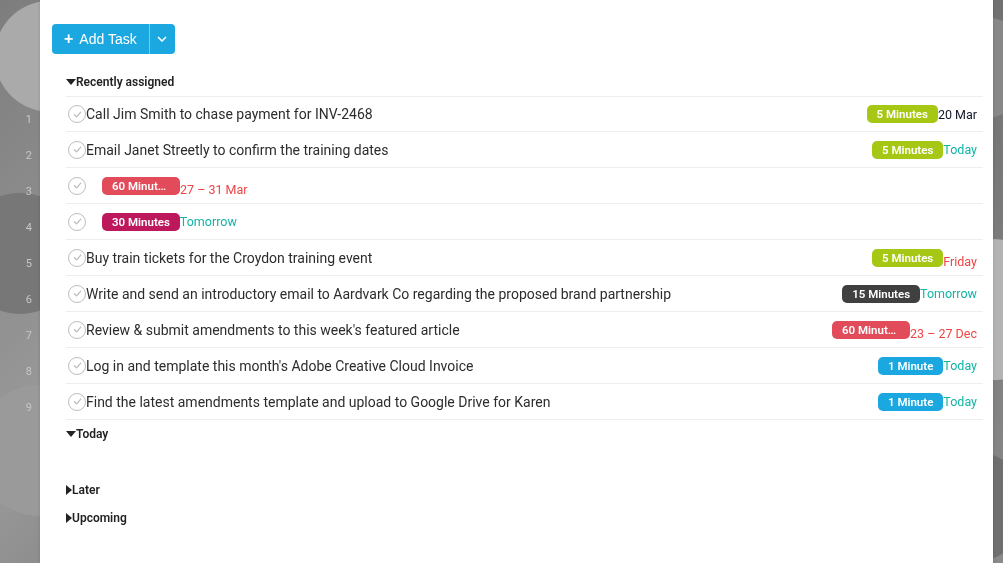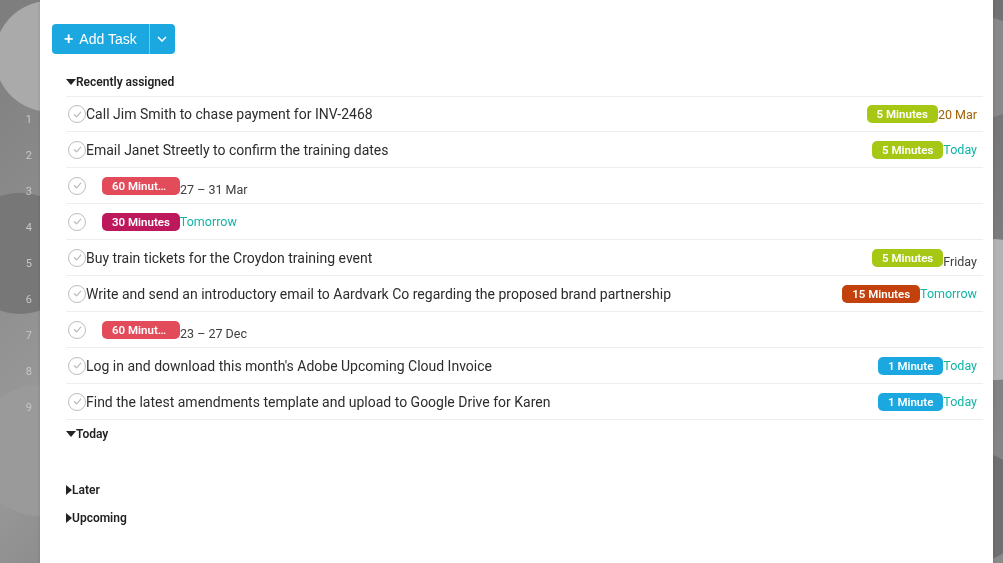--- a/index.html
+++ b/index.html
@@ -126,23 +126,23 @@
     padding: 2px 10px;
     white-space: nowrap;
     max-width: 78px;
     overflow: hidden; text-overflow: ellipsis; margin-left: 16px;
   }
   .date {
     font-size: 12.5px;
     white-space: nowrap;
     text-align: left;
   }
-  .date.overdue { color: #a16207; }
+  .date.overdue { color: #0f172a; }
   .date.today   { color: #12b5a5; }
-  .date.future  { color: #404040; margin-top: 8px; }
+  .date.future  { color: #ef4444; margin-top: 8px; }
   .sections-gap { height: 28px; }
 </style>
 </head>
 <body>
 
 <div class="bg"></div>
 
 <div class="line-gutter" id="gutter">
     <span>1</span>
     <span>2</span>
@@ -224,39 +224,40 @@
           <span class="badge" style="background: rgb(166, 200, 20);">5 Minutes</span>
           <span class="date future">Friday</span>
         </div>
         <div class="task-row">
           <span class="check">
             <svg viewBox="0 0 10 10">
               <path d="M1.5 5.2 L4 7.6 L8.6 2.4" fill="none" stroke="#bdbdbd" stroke-width="1.4" stroke-linecap="round" stroke-linejoin="round"></path>
             </svg>
           </span>
           <span class="task-title">Write and send an introductory email to Aardvark Co regarding the proposed brand partnership</span>
-          <span class="badge" style="background: #c2410c;">15 Minutes</span>
+          <span class="badge" style="background: #404040;">15 Minutes</span>
           <span class="date today">Tomorrow</span>
         </div>
         <div class="task-row">
           <span class="check">
             <svg viewBox="0 0 10 10">
               <path d="M1.5 5.2 L4 7.6 L8.6 2.4" fill="none" stroke="#bdbdbd" stroke-width="1.4" stroke-linecap="round" stroke-linejoin="round"></path>
             </svg>
           </span>
+          <span class="task-title">Review &amp; submit amendments to this week's featured article</span>
           <span class="badge" style="background: rgb(225, 75, 90);">60 Minute...</span>
           <span class="date future">23 – 27 Dec</span>
         </div>
         <div class="task-row">
           <span class="check">
             <svg viewBox="0 0 10 10">
               <path d="M1.5 5.2 L4 7.6 L8.6 2.4" fill="none" stroke="#bdbdbd" stroke-width="1.4" stroke-linecap="round" stroke-linejoin="round"></path>
             </svg>
           </span>
-          <span class="task-title">Log in and download this month's Adobe Upcoming Cloud Invoice</span>
+          <span class="task-title">Log in and template this month's Adobe Creative Cloud Invoice</span>
           <span class="badge" style="background: rgb(27, 168, 224);">1 Minute</span>
           <span class="date today">Today</span>
         </div>
         <div class="task-row">
           <span class="check">
             <svg viewBox="0 0 10 10">
               <path d="M1.5 5.2 L4 7.6 L8.6 2.4" fill="none" stroke="#bdbdbd" stroke-width="1.4" stroke-linecap="round" stroke-linejoin="round"></path>
             </svg>
           </span>
           <span class="task-title">Find the latest <span class="spell">amendments</span> template and upload to Google Drive for Karen</span>

